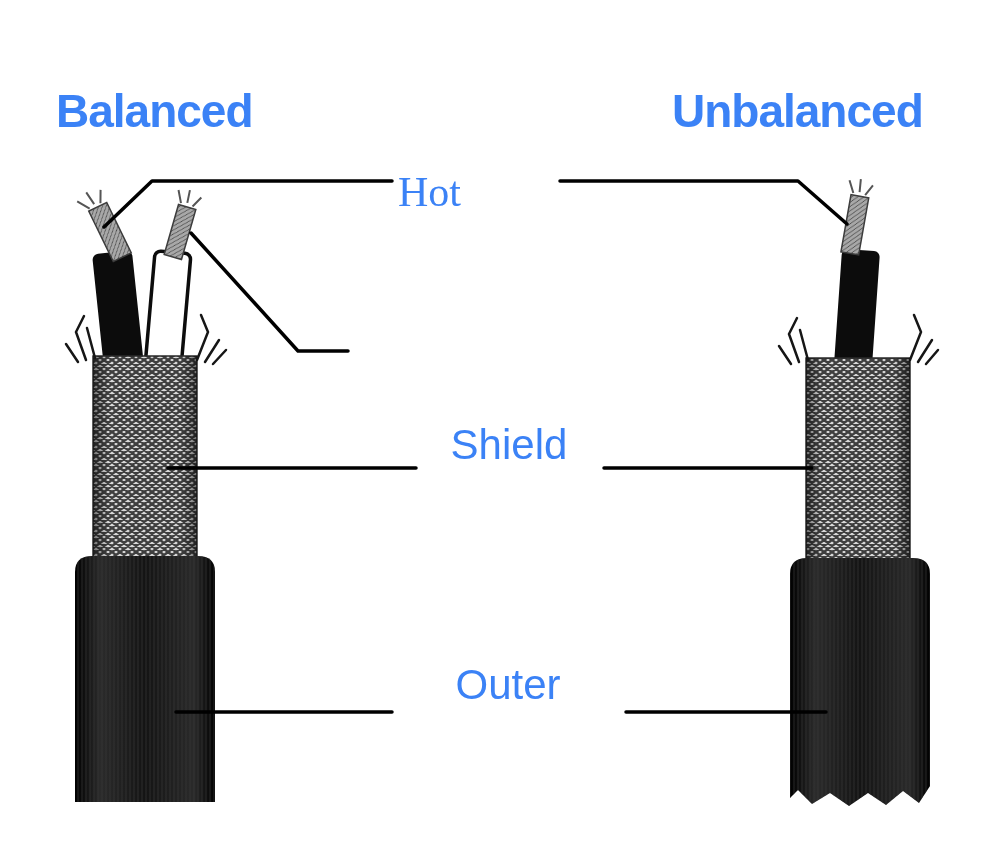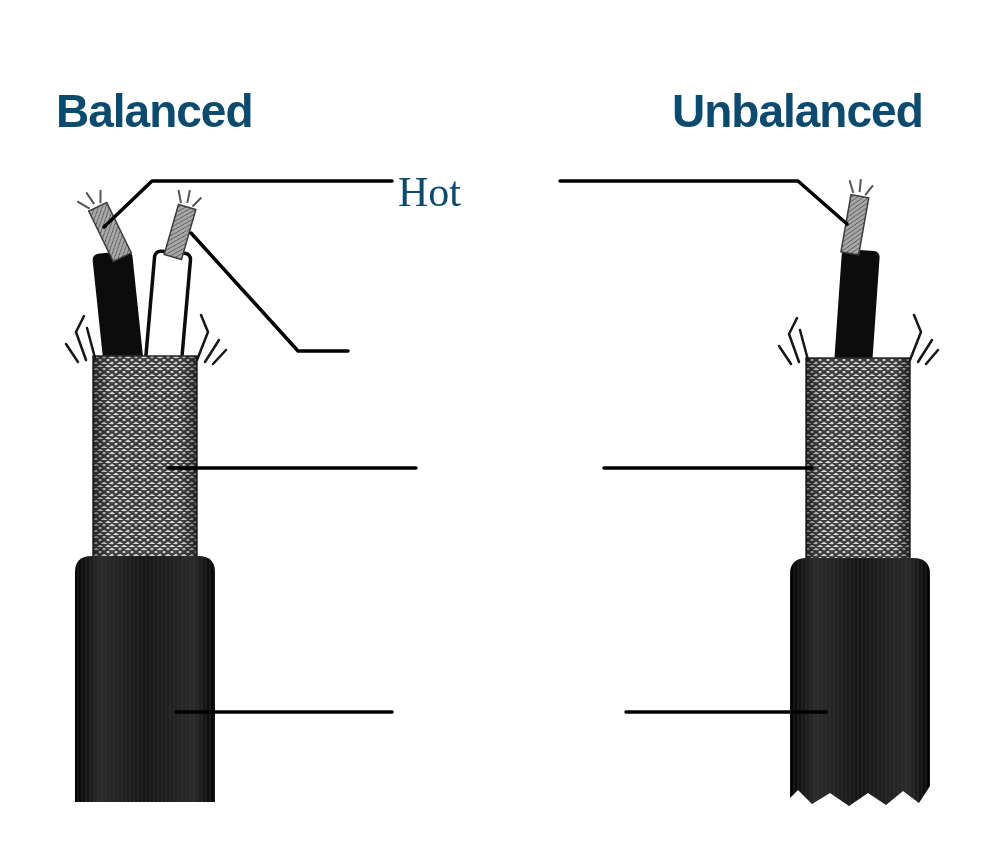--- a/index.html
+++ b/index.html
@@ -1,21 +1,21 @@
 <!DOCTYPE html>
 <html><head>
 <meta charset="utf-8">
 <style>
   html,body{margin:0;padding:0;background:#ffffff;}
   .canvas{
     position:relative;
     width:988px;height:856px;
     background:#ffffff;
     font-family:"Liberation Sans", sans-serif;
-    color:#0c4a6e;
+    color:#3b82f6;
     overflow:hidden;
   }
   .canvas > svg{position:absolute;left:0;top:0;}
   .title{
     position:absolute;
     font-weight:700;
     font-size:46px;
     letter-spacing:-1px;
     white-space:nowrap;
   }
@@ -137,20 +137,20 @@
   </svg>
 
   <div class="title title-balanced">Balanced</div>
 
   <div class="title title-unbalanced">Unbalanced</div>
 
   <div class="lbl lbl-hot">Hot</div>
 
 
   <div class="lbl lbl-shield">
-    <br>
+    <span>Shield</span><br>
   </div>
 
   <div class="lbl lbl-outer">
-    <br>
+    <span>Outer</span><br>
   </div>
 
 </div>
 
 </body></html>

